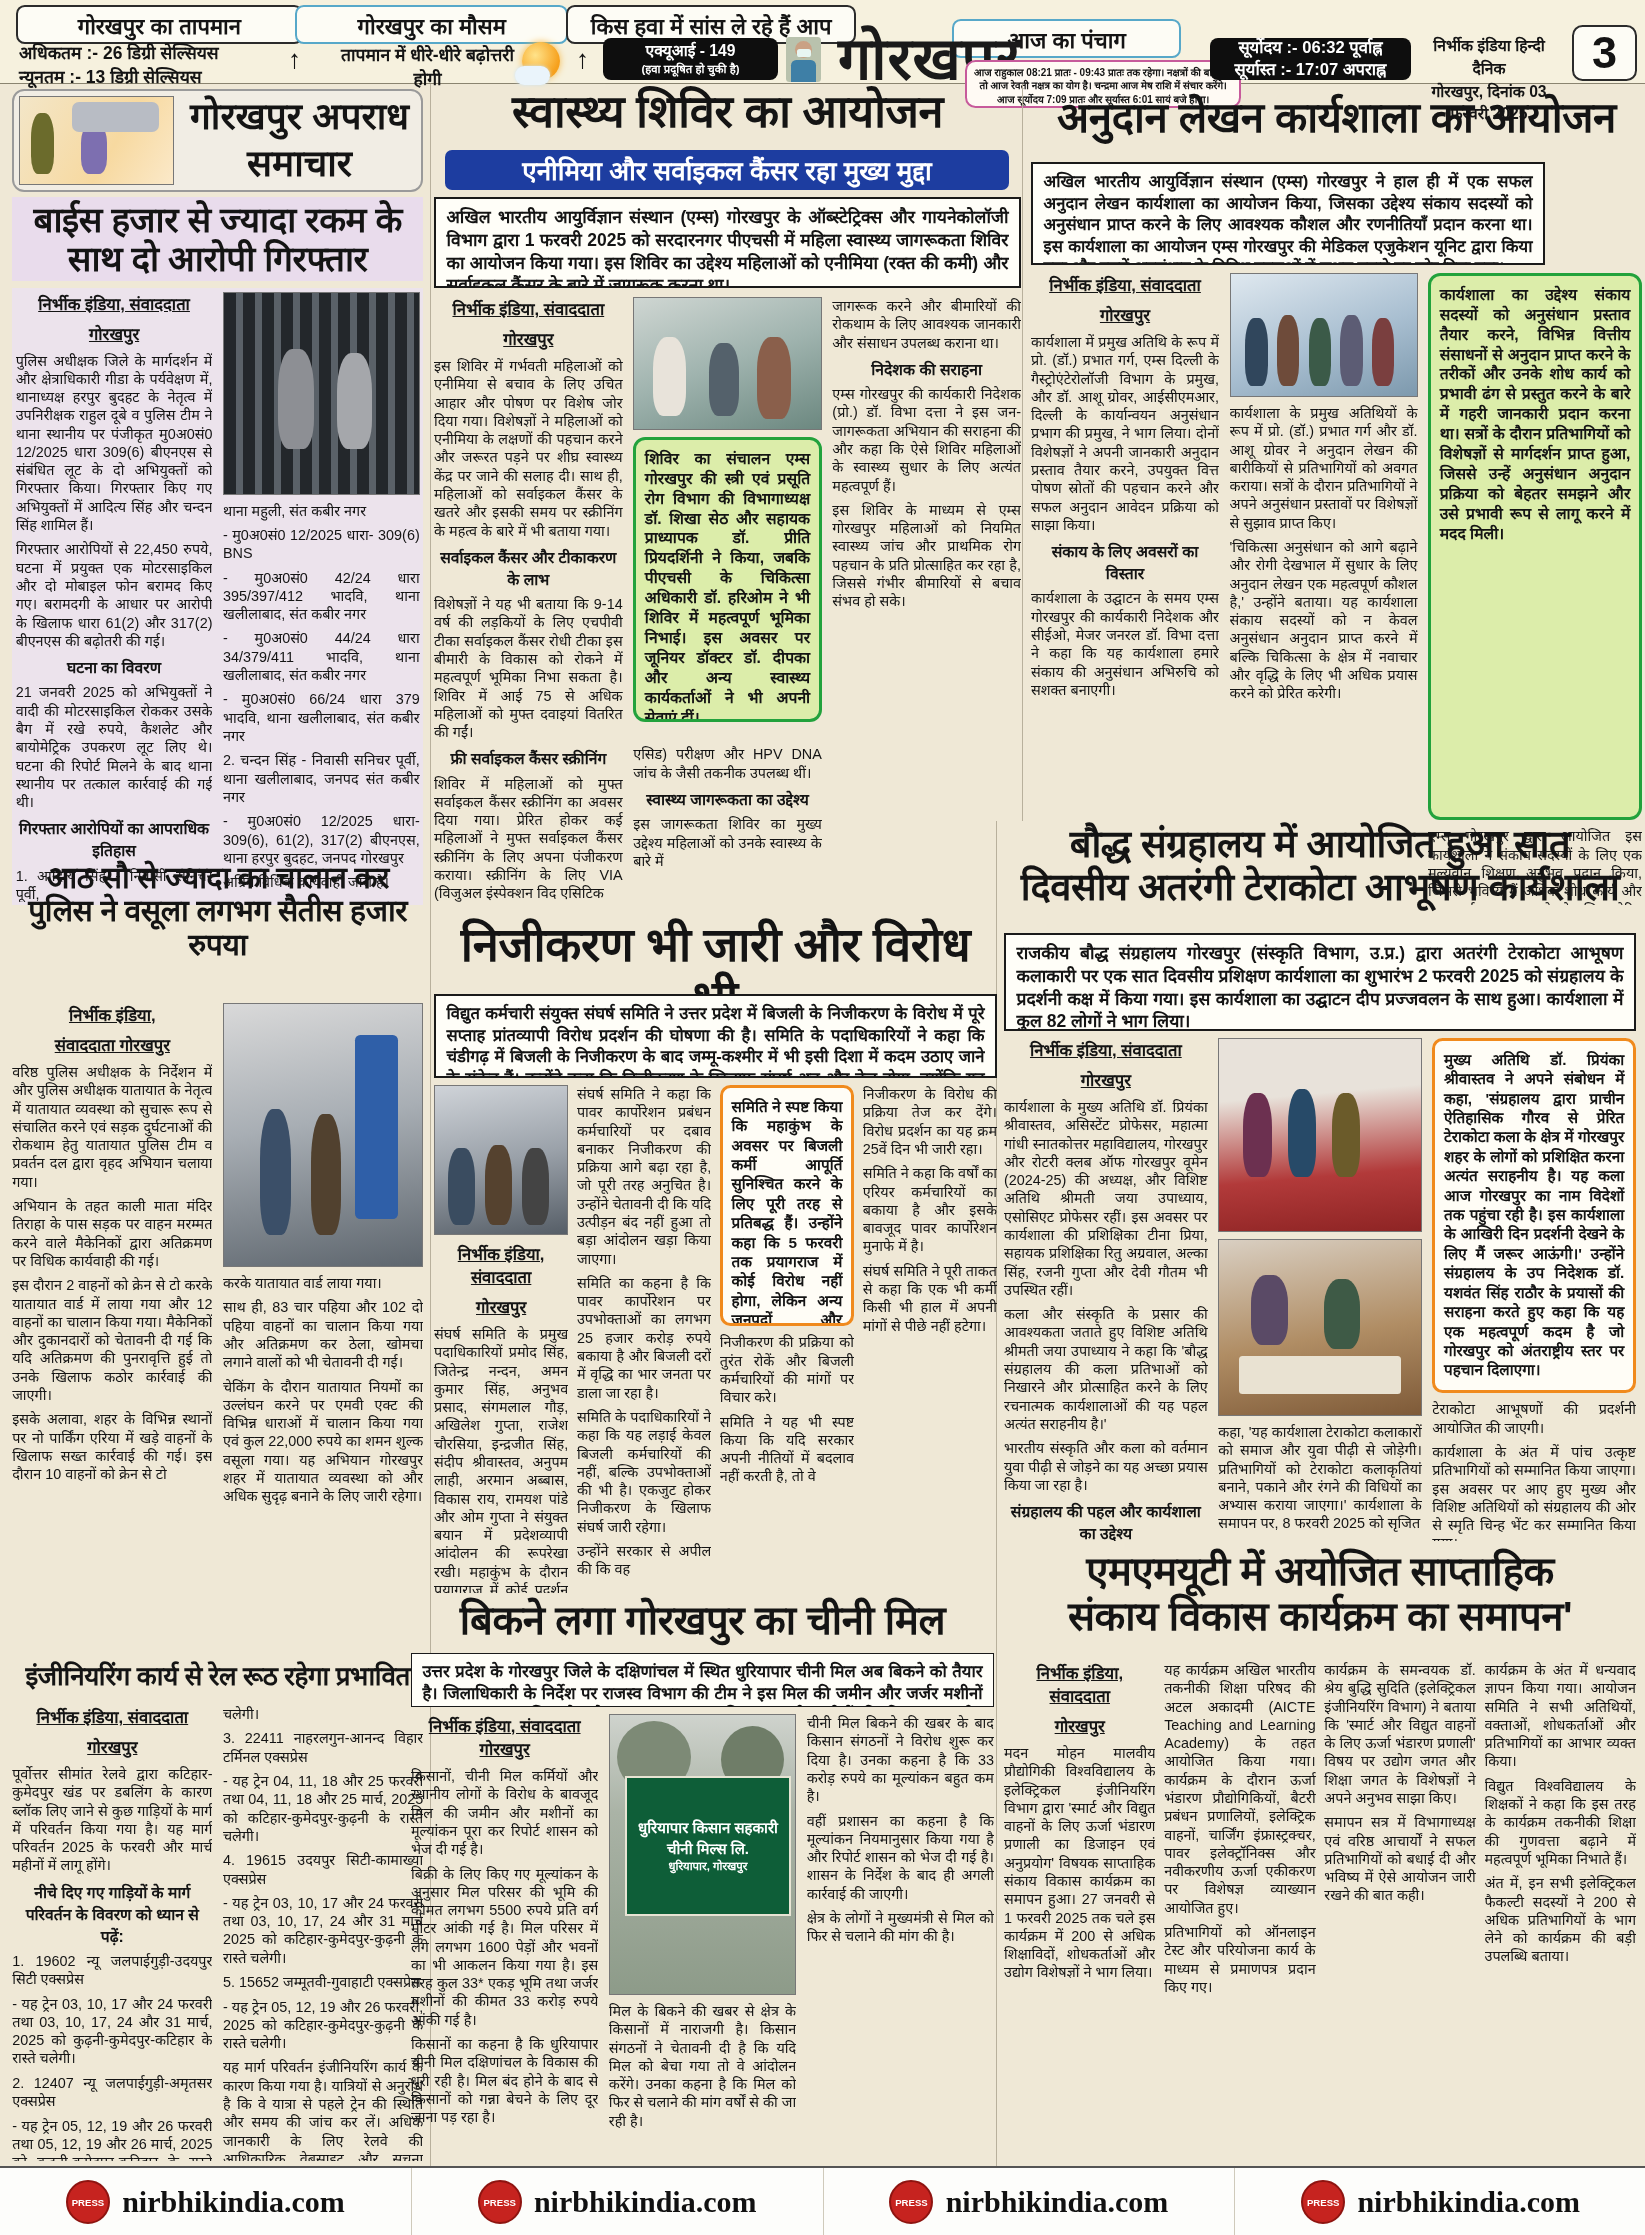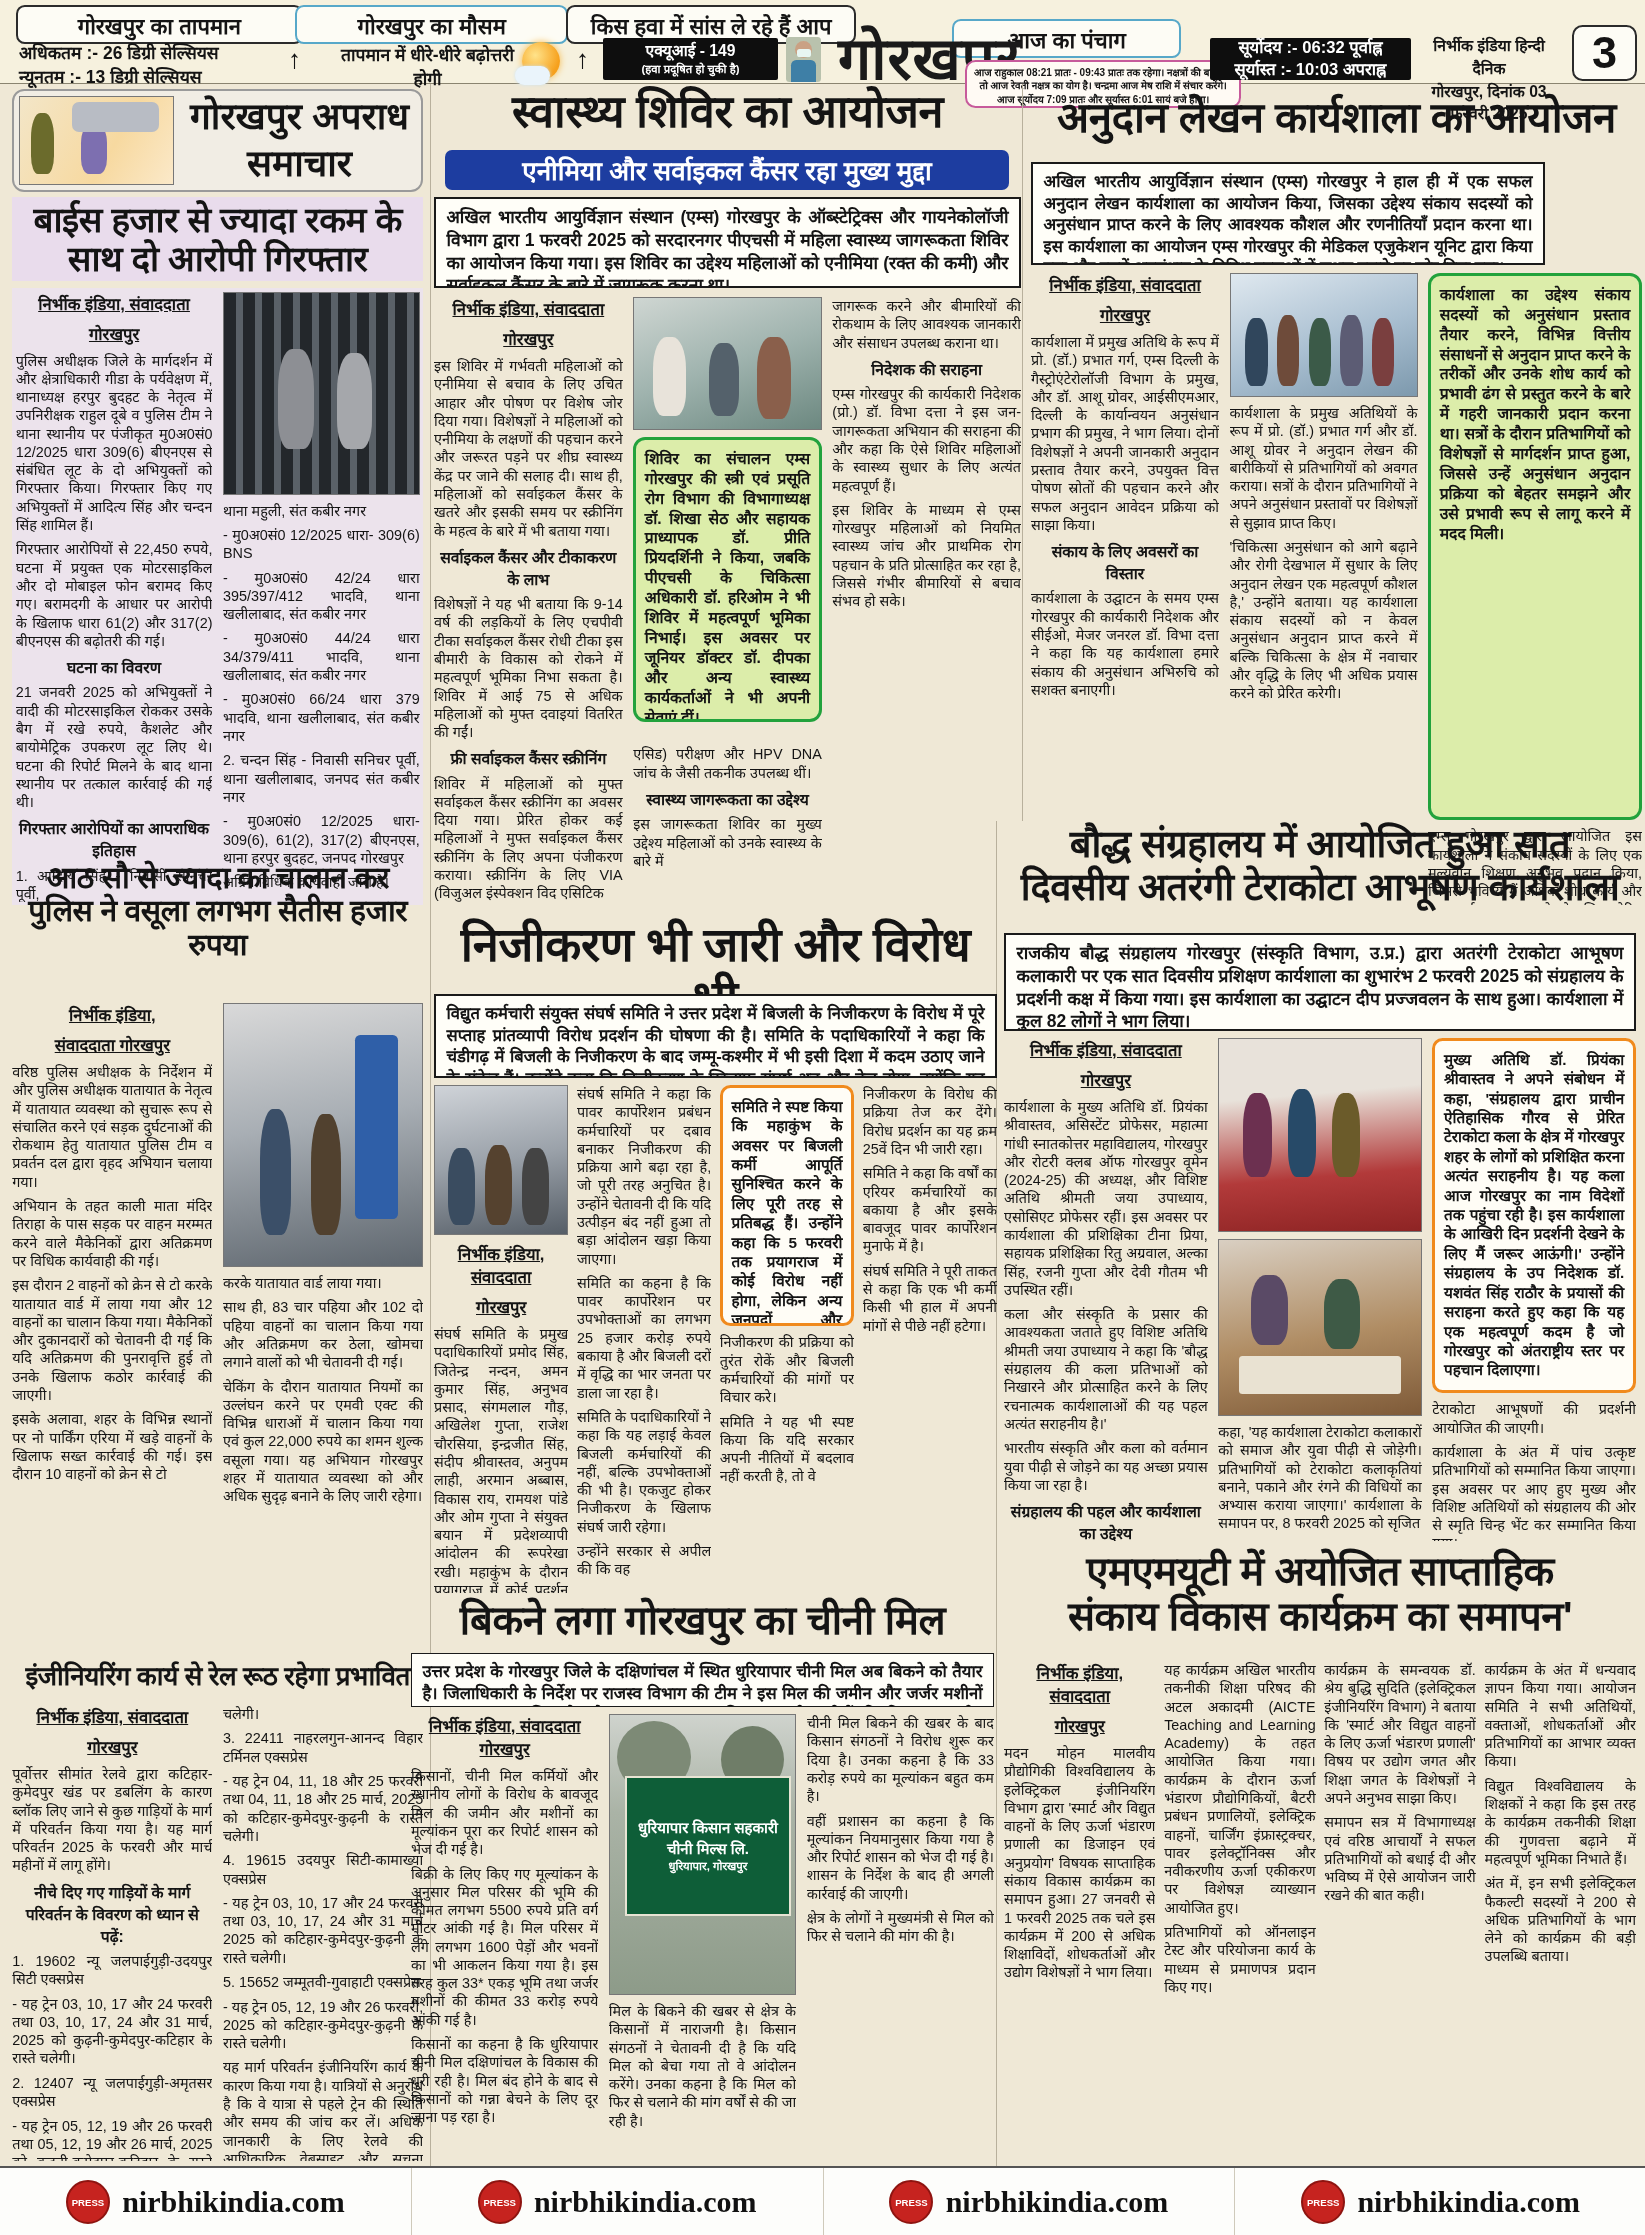--- a/index.html
+++ b/index.html
@@ -12,21 +12,21 @@
   
   .hdr{left:0;top:0;width:1646px;height:84px;background:#f6f1de;border-bottom:1.7px solid #8a8470;}
   .tab{position:absolute;top:5.2px;height:35px;background:#fdfcf5;border:2.6px solid #2b2b2b;
        border-radius:8.7px;display:flex;align-items:center;justify-content:center;
        font-weight:800;font-size:22px;padding:0 12.2px;white-space:nowrap;}
   .tab.blue{border-color:#57a8c9;}
   .tab.pink{border-color:#57a8c9;top:19px;}
   .hsmall{position:absolute;font-weight:700;font-size:17.5px;line-height:1.35;}
   .blackbox{position:absolute;background:#0e0e0e;color:#fff;font-weight:800;
             display:flex;flex-direction:column;align-items:center;justify-content:center;
-            font-size:15.7px;line-height:1.3;text-align:right;border-radius:2px;}
+            font-size:15.7px;line-height:1.3;text-align:right;border-radius:8px;}
   .masthead{position:absolute;font-size:59px;font-weight:800;letter-spacing:0.9px;color:#1a1a1a;}
   .panchang{position:absolute;border:2.6px solid #c75a9b;border-radius:10.5px;background:#fffaf4;
             font-size:10px;font-weight:700;line-height:1.35;padding:3.5px 5.2px;text-align:center;}
   .pgnum{position:absolute;border:2.6px solid #2b2b2b;border-radius:10.5px;background:#fdfcf5;
          display:flex;align-items:center;justify-content:center;font-size:45px;font-weight:700;}
   .dateline{position:absolute;text-align:center;font-weight:800;font-size:23.6px;line-height:1.45;}
   .sun{position:absolute;width:38px;height:38px;border-radius:50%;
        background:radial-gradient(circle at 35% 35%,#ffe38a,#f6a01c 70%);box-shadow:0 0 7px #f6bb4d;}
   .sun:after{content:"";position:absolute;left:-7px;bottom:-5.2px;width:35px;height:19px;border-radius:10.5px;
        background:#eaf4fb;box-shadow:0 0 3.5px #cfe4f2;}
@@ -113,21 +113,21 @@
   </div>
   <div class="man" style="left:786px;top:37px;">
     <div class="head"></div>
       <div class="mask"></div>
       <div class="body"></div>
   </div>
   <div class="masthead" style="left:838px;top:15.7px;">गोरखपुर</div>
   <div class="panchang" style="left:939px;top:60px;width:262px;height:37px;margin-left:26px;">आज राहुकाल 08:21 प्रातः - 09:43 प्रातः तक रहेगा। नक्षत्रों की बात करें तो आज रेवती नक्षत्र का योग है। चन्द्रमा आज मेष राशि में संचार करेंगे। आज सूर्योदय 7:09 प्रातः और सूर्यास्त 6:01 सायं बजे होगा।</div>
   <div class="blackbox" style="left:1210px;top:38px;width:201px;height:42px;font-size:16.6px;">
     <div>सूर्योदय :- 06:32 पूर्वाह्न</div>
-    <div>सूर्यास्त :-  10:03 अपराह्न</div>
+    <div>सूर्यास्त :-  17:07 अपराह्न</div>
   </div>
   <div class="dateline" style="left:1415px;top:35px;width:148px;font-size:15.7px;">
     <div style="font-size:15.7px;">निर्भीक इंडिया हिन्दी दैनिक</div>
     <div style="font-size:15.7px;">गोरखपुर, दिनांक 03 फरवरी 2025</div>
   </div>
   <div class="pgnum" style="left:1572px;top:24.5px;width:61px;height:52px;">3</div>
 </div>
 
 <div class="abs divider" style="left:430px;top:84px;height:2082px;"></div>
 <div class="abs divider" style="left:1022px;top:84px;height:737px;"></div>

